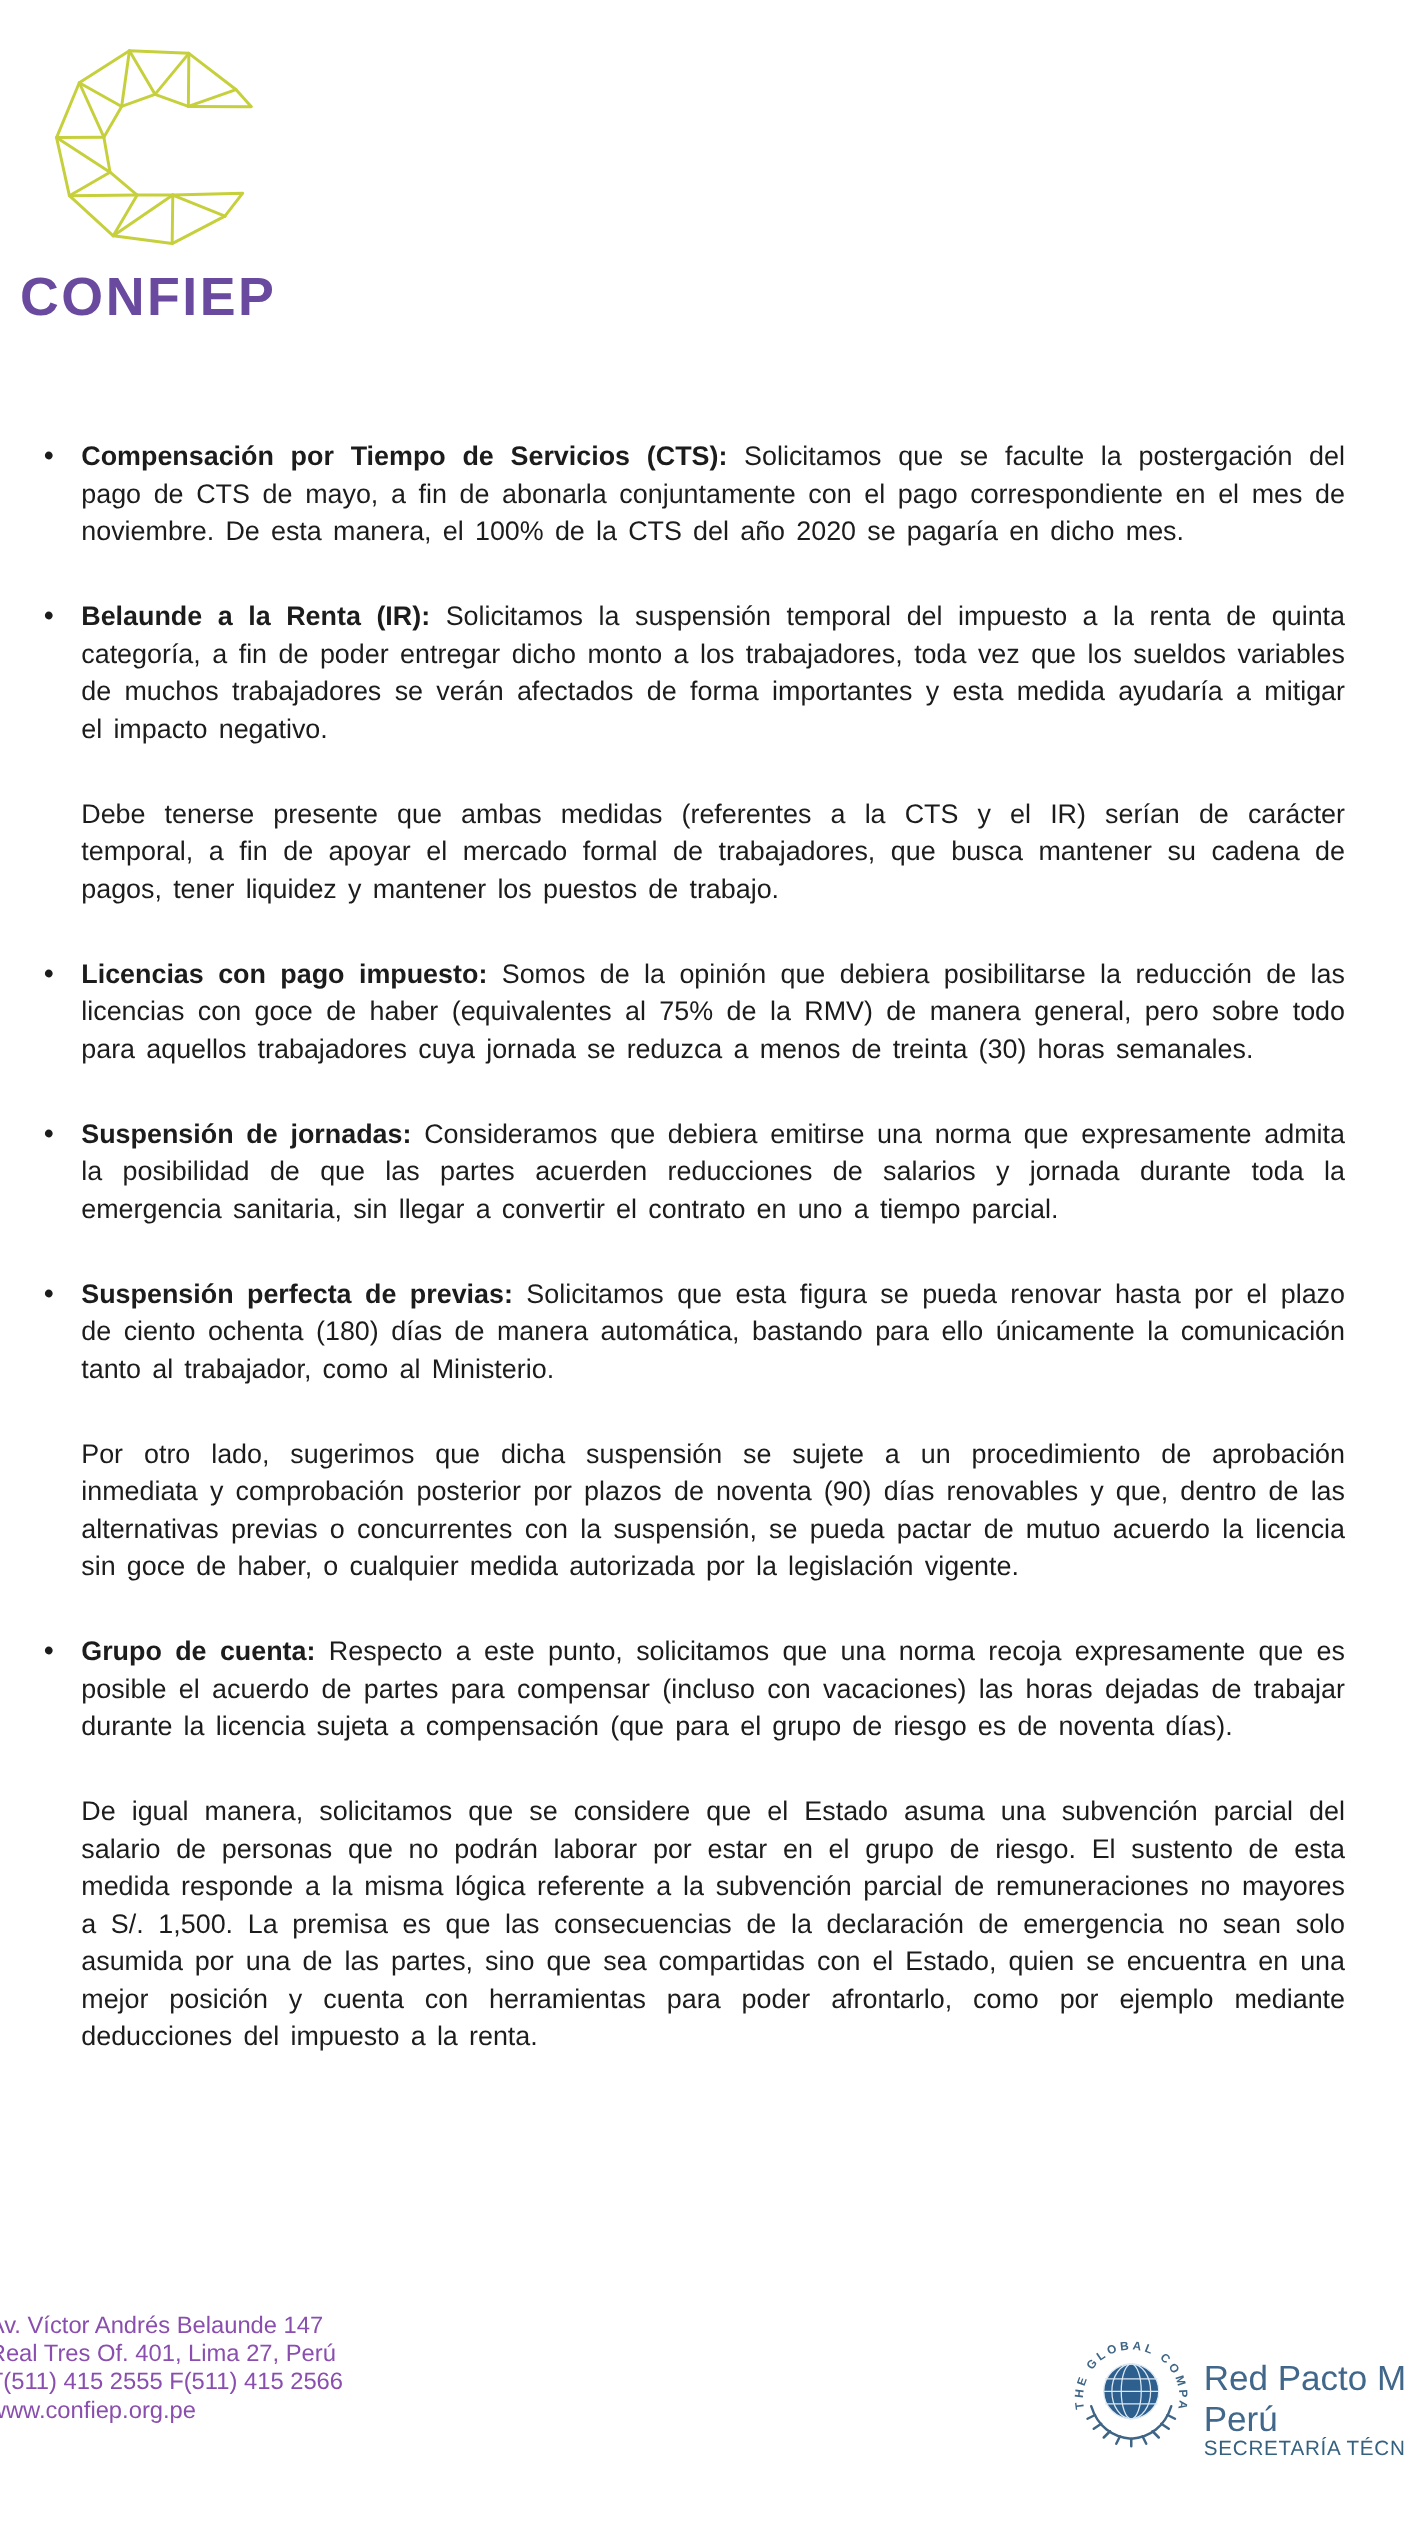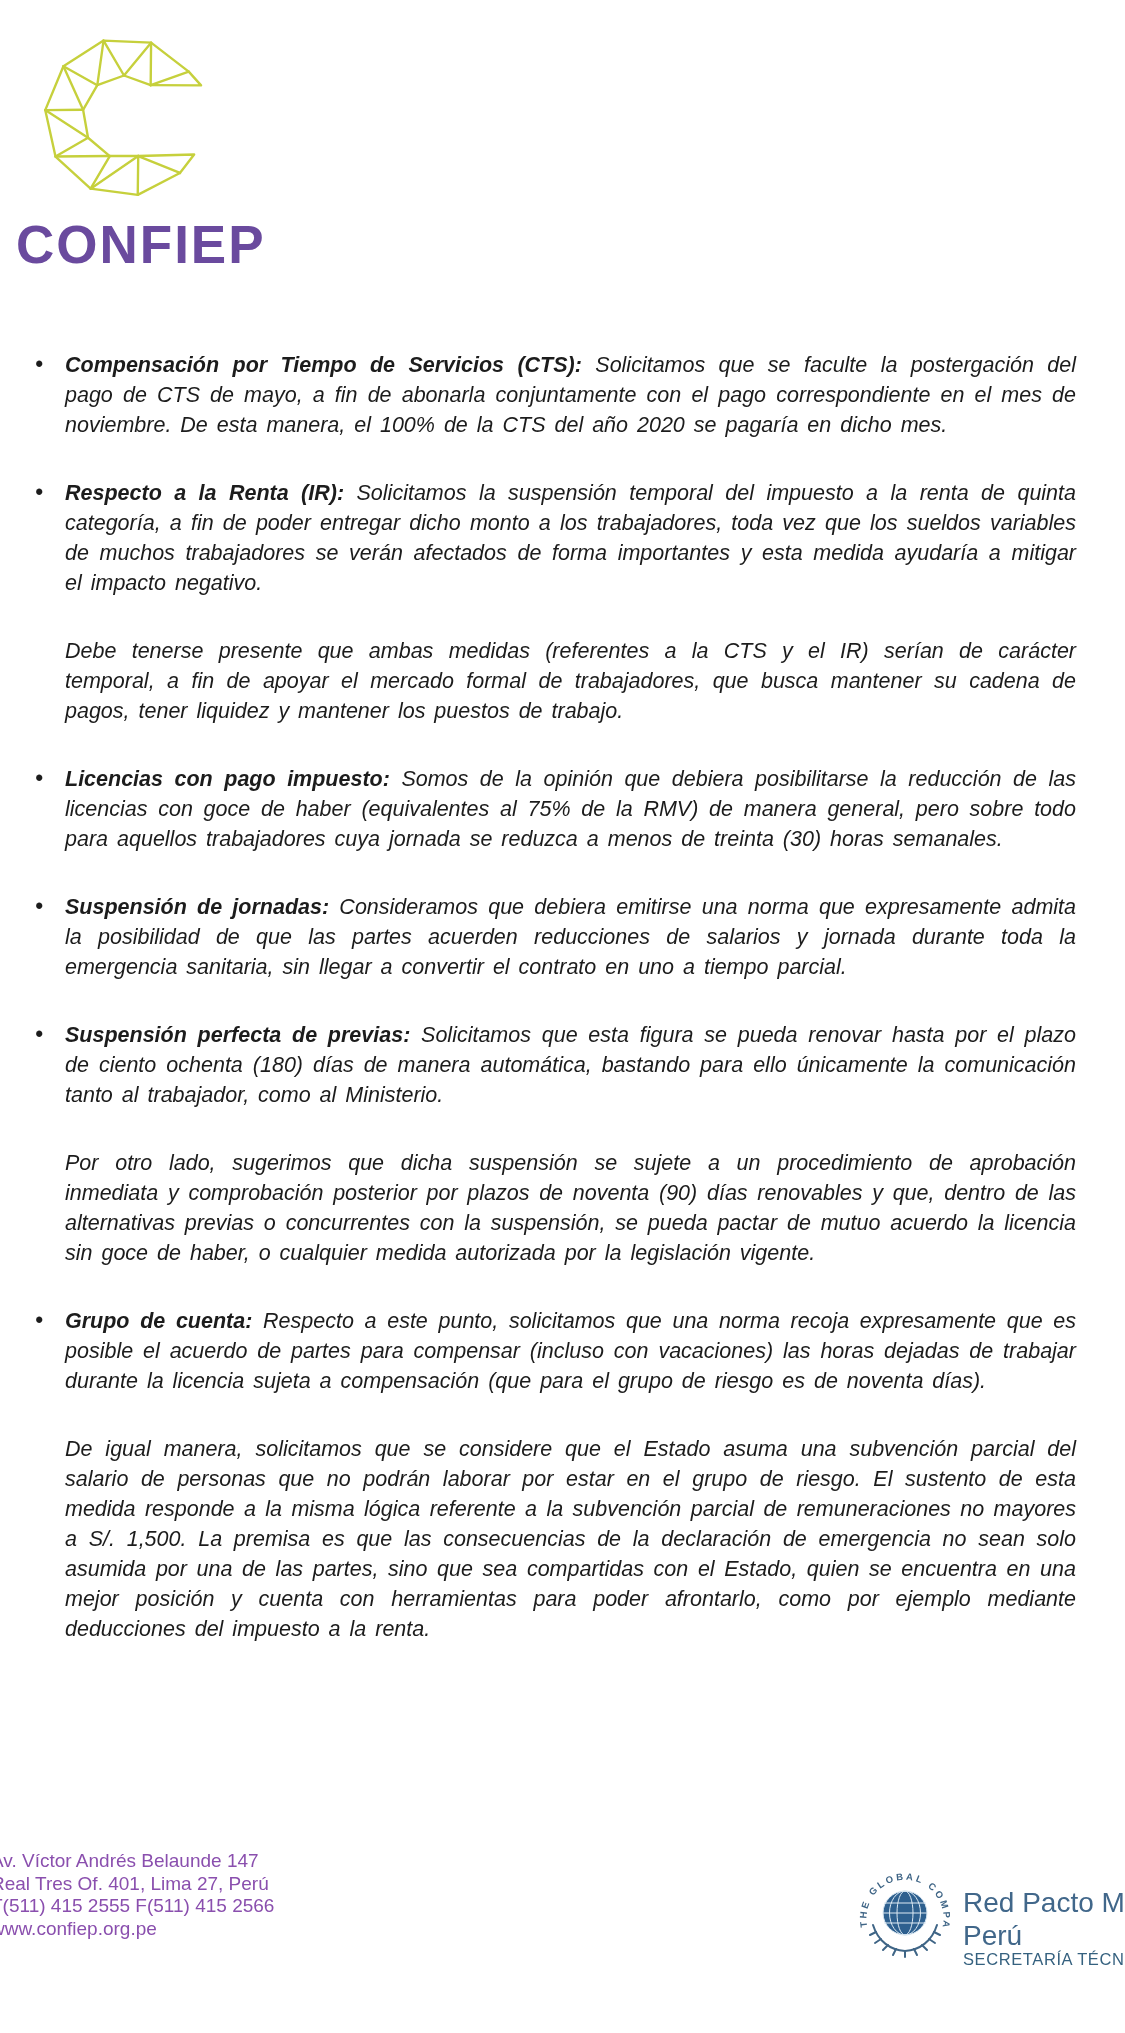--- a/index.html
+++ b/index.html
@@ -12,31 +12,31 @@
     color: #1c1c1c;
   }
 
   
   .logo-mark {
     position: absolute; left: 40px; top: 26px;
     width: 168px; height: 182px;
   }
   .wordmark {
     position: absolute; left: 16px; top: 214px;
-    font-size: 53px; font-weight: bold; letter-spacing: 2px;
+    font-size: 43px; font-weight: bold; letter-spacing: 2px;
     color: #6a4a9e;
   }
 
   
   .doc-body {
     position: absolute; left: 65px; top: 350px; right: 45px;
     font-size: 21.5px; line-height: 30px;
     text-align: justify; word-spacing: 3px;
   }
-  .block { margin: 0 4px 38px 0; position: relative; font-style: italic; }
+  .block { margin: 0 4px 38px 0; position: relative; }
   .block.bulleted::before {
     content: "\2022";
     position: absolute; left: -30px; top: -1px;
     font-size: 23px; color: #1c1c1c;
   }
   .block b { font-weight: bold; }
 
   
   .address {
     position: absolute; left: -9px; top: 1850px;
@@ -87,21 +87,21 @@
 </div>
 <div class="wordmark">CONFIEP</div>
 
 <div class="doc-body">
 
   <div class="block bulleted">
     <b>Compensación por Tiempo de Servicios (CTS): </b><span>Solicitamos que se faculte la postergación del pago de CTS de mayo, a fin de abonarla conjuntamente con el pago correspondiente en el mes de noviembre. De esta manera, el 100% de la CTS del año 2020 se pagaría en dicho mes.</span>
   </div>
 
   <div class="block bulleted">
-    <b>Respecto a la Renta (IR): </b><span>Solicitamos la suspensión temporal del impuesto a la renta de quinta categoría, a fin de poder entregar dicho monto a los trabajadores, toda vez que los sueldos variables de muchos trabajadores se verán afectados de forma importantes y esta medida ayudaría a mitigar el impacto negativo.</span>
+    <b>Belaunde a la Renta (IR): </b><span>Solicitamos la suspensión temporal del impuesto a la renta de quinta categoría, a fin de poder entregar dicho monto a los trabajadores, toda vez que los sueldos variables de muchos trabajadores se verán afectados de forma importantes y esta medida ayudaría a mitigar el impacto negativo.</span>
   </div>
 
   <div class="block">
     <span>Debe tenerse presente que ambas medidas (referentes a la CTS y el IR) serían de carácter temporal, a fin de apoyar el mercado formal de trabajadores, que busca mantener su cadena de pagos, tener liquidez y mantener los puestos de trabajo.</span>
   </div>
 
   <div class="block bulleted">
     <b>Licencias con pago impuesto: </b><span>Somos de la opinión que debiera posibilitarse la reducción de las licencias con goce de haber (equivalentes al 75% de la RMV) de manera general, pero sobre todo para aquellos trabajadores cuya jornada se reduzca a menos de treinta (30) horas semanales.</span>
   </div>
 

